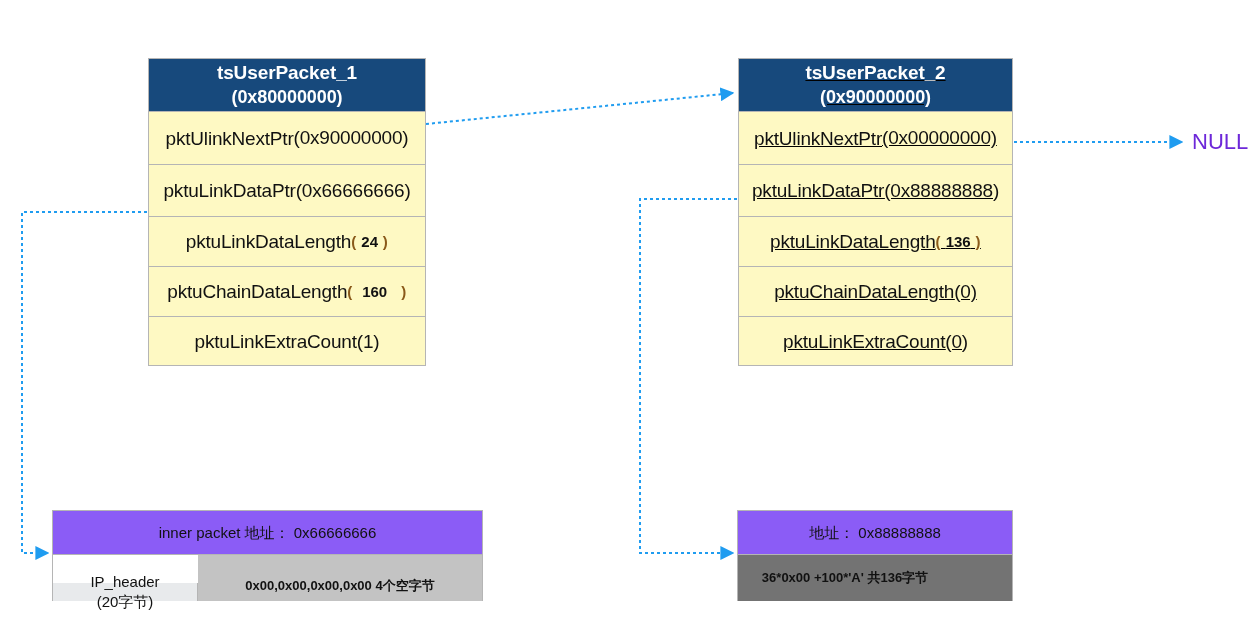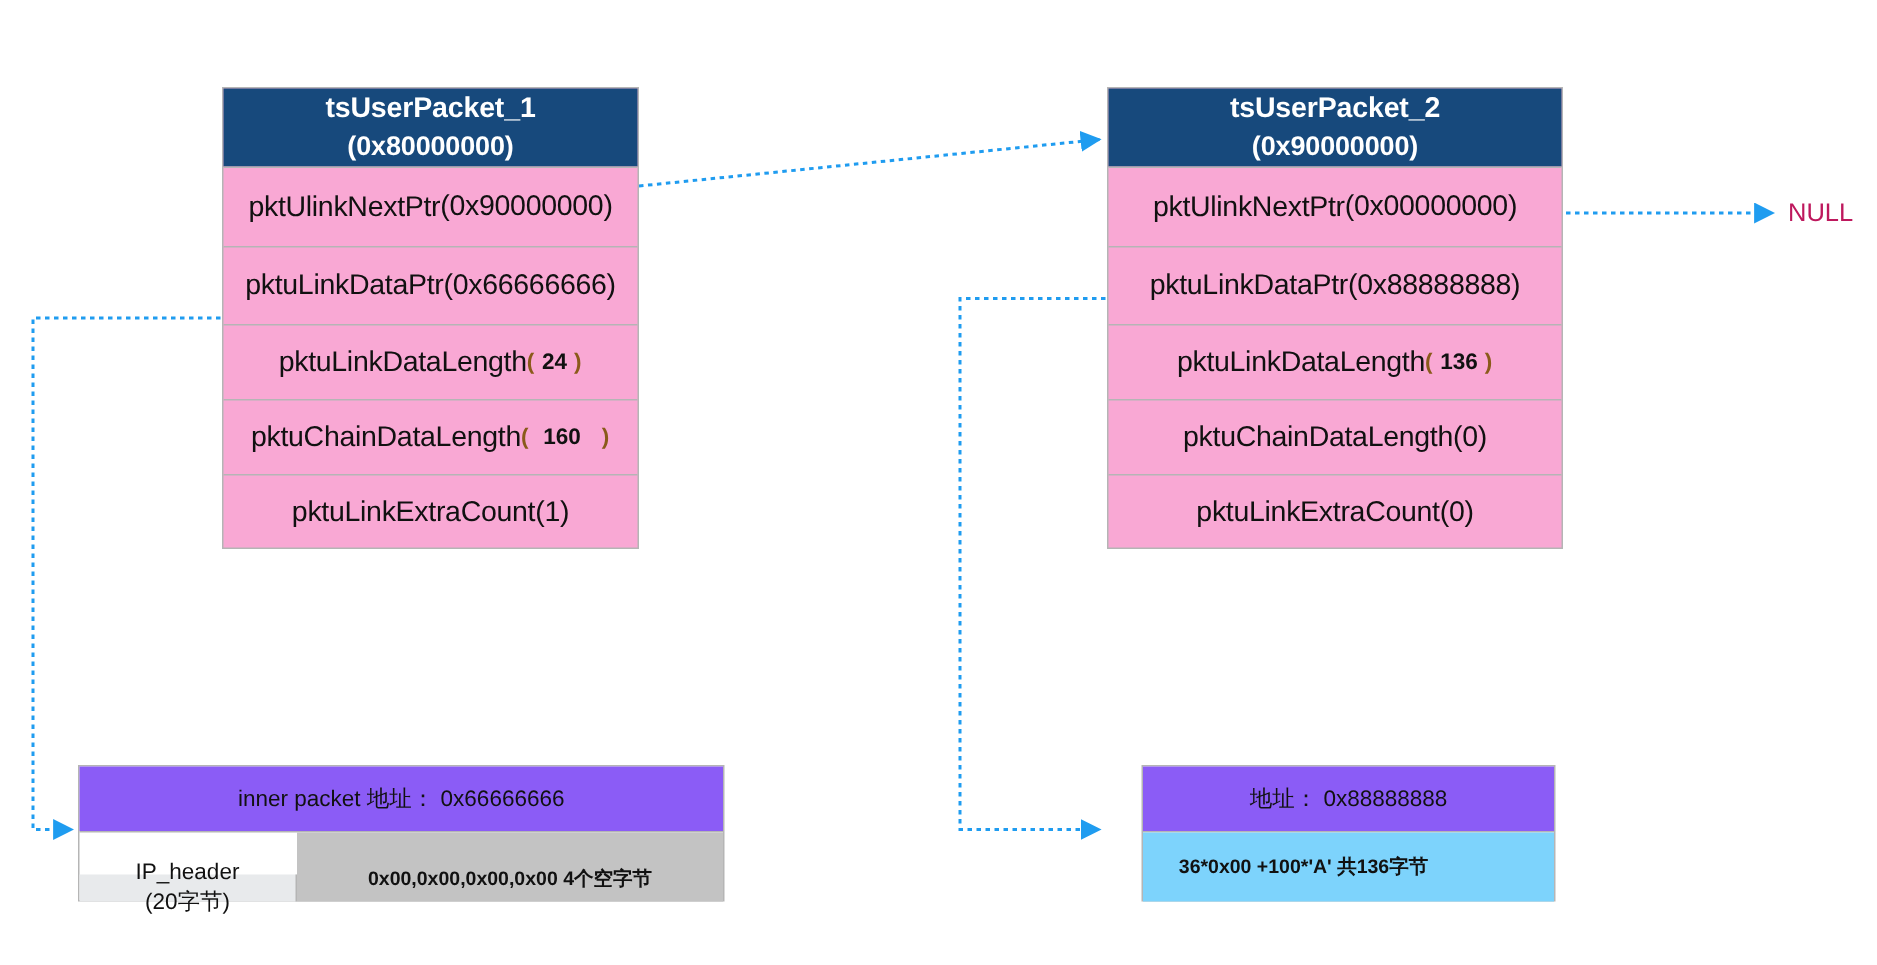--- a/index.html
+++ b/index.html
@@ -27,21 +27,21 @@
     width: 1251px;
     height: 643px;
     pointer-events: none;
   }
 
   
   .struct {
     position: absolute;
     box-sizing: border-box;
     border: 1px solid #b5b5b5;
-    background: #f9a8d4;
+    background: #fef9c3;
   }
   .struct-header {
     box-sizing: border-box;
     background: #17497c;
     color: #ffffff;
     font-weight: bold;
     font-size: 19px;
     line-height: 25px;
     text-align: center;
     padding: 1px 0 2px 0;
@@ -122,41 +122,41 @@
     border-right: 1px solid #b5b5b5;
     margin-top: 28px;
   }
   .cell-data {
     background: #c3c3c3;
     flex: 1;
     font-size: 13px;
     font-weight: bold;
   }
   .cell-data-full {
-    background: #7dd3fc;
+    background: #737373;
     flex: 1;
     font-size: 13px;
     font-weight: bold;
     justify-content: center;
   }
   .cell-data-full .inner {
     display: block;
     margin-right: 60px;
   }
   .cell-data .inner {
     display: block;
     margin-top: 16px;
   }
 
   
   .null-label {
     position: absolute;
-    font-size: 17px;
+    font-size: 22px;
     line-height: 21px;
-    color: #be185d;
+    color: #6d28d9;
     white-space: nowrap;
   }
 </style>
 </head>
 <body>
 
 <div id="canvas">
 
   <svg class="connectors" viewBox="0 0 1251 643" xmlns="http://www.w3.org/2000/svg">
     <defs>
@@ -199,21 +199,21 @@
       <span>pktuChainDataLength</span>
       <span class="val small">(&nbsp;&nbsp;<b>160</b>&nbsp;&nbsp;&nbsp;)</span>
     </div>
 
     <div class="struct-row" style="height:50px;">
       <span>pktuLinkExtraCount</span>
       <span class="val">(1)</span>
     </div>
   </div>
 
-  <div class="struct" style="left:738px; top:58px; width:304px; height:308px;">
+  <div class="struct" style="left:738px; top:58px; width:275px; height:308px;text-decoration:underline;">
     <div class="struct-header">
       <span>tsUserPacket_2</span>
       <span class="addr">(0x90000000)</span>
     </div>
 
     <div class="struct-row" style="height:53px;">
       <span>pktUlinkNextPtr</span>
       <span class="val">(0x00000000)</span>
     </div>
 
@@ -246,21 +246,21 @@
       <div class="buffer-cell cell-ipheader">
         <span>IP_header</span>
         <span>(20字节)</span>
       </div>
       <div class="buffer-cell cell-data">
         <span class="inner">0x00,0x00,0x00,0x00 4个空字节</span>
       </div>
     </div>
   </div>
 
-  <div class="buffer" style="left:761px; top:510px; width:276px; height:91px;">
+  <div class="buffer" style="left:737px; top:510px; width:276px; height:91px;">
     <div class="buffer-addr">地址： 0x88888888</div>
     <div class="buffer-cells">
       <div class="buffer-cell cell-data-full">
         <span class="inner">36*0x00 +100*'A' 共136字节</span>
       </div>
     </div>
   </div>
 
 </div>
 

